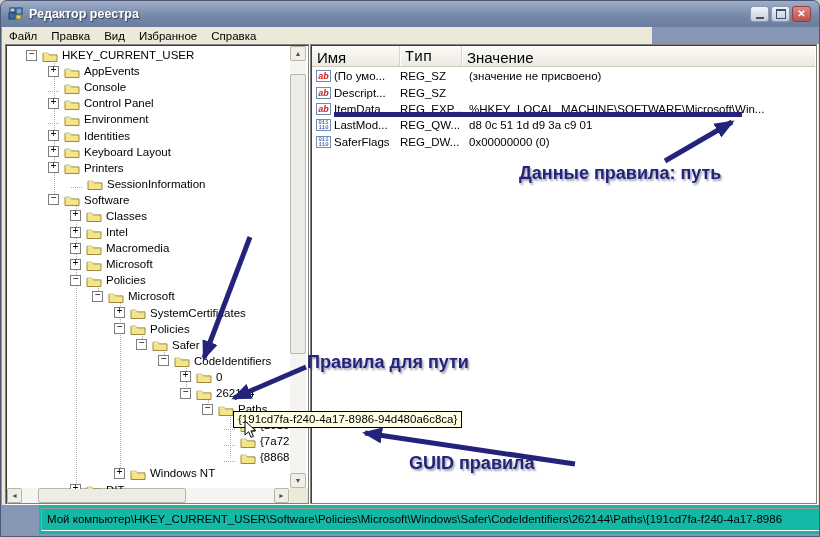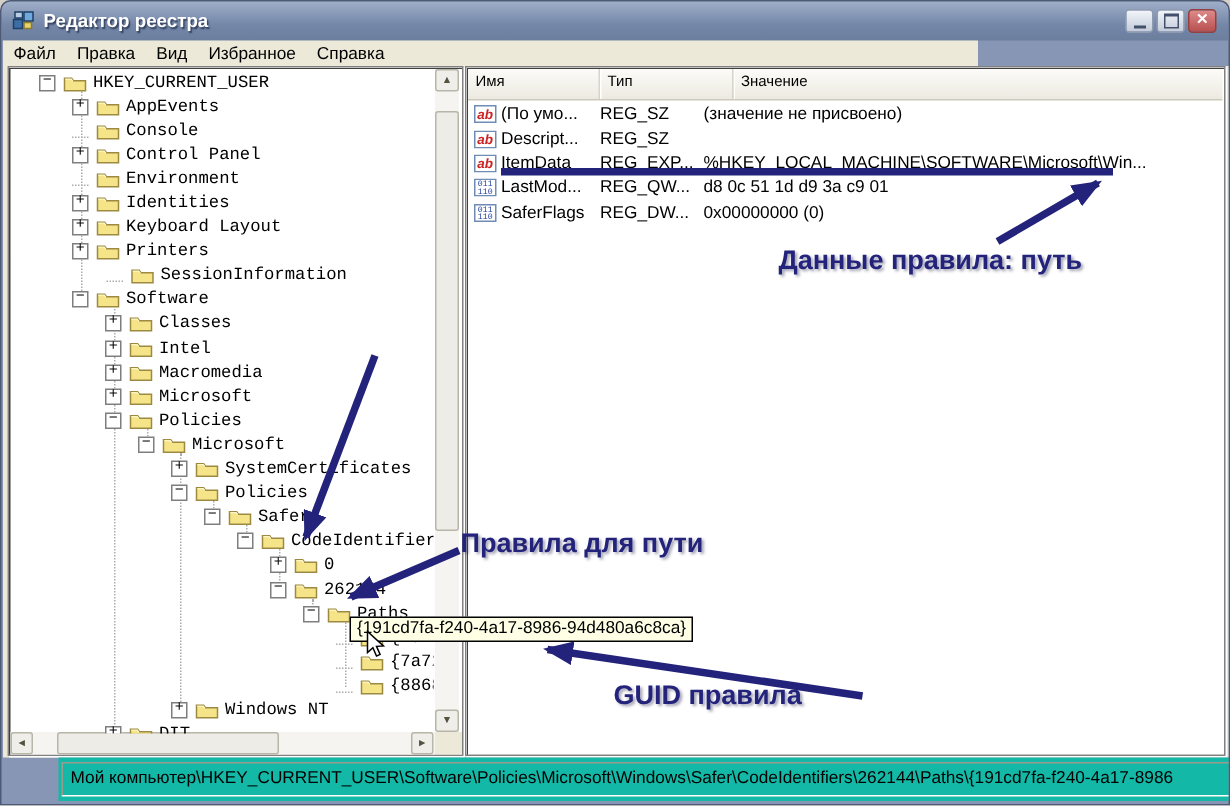--- a/index.html
+++ b/index.html
@@ -30,33 +30,33 @@
     box-shadow:inset 1px 1px 0 #404040, 1px 1px 0 #fff;box-sizing:border-box;}
   #treepane{left:3px;top:0px;width:304px;height:460px;}
   #listpane{left:308px;top:0px;width:507px;height:460px;}
   
   #tree-rows{position:absolute;left:1px;top:1px;width:282px;height:442px;overflow:hidden;padding-top:1px;}
   .trow{display:flex;align-items:center;height:16.1px;white-space:nowrap;position:relative;z-index:1;}
   .ebox{flex:0 0 auto;width:11px;height:11px;border:1px solid #7E7E7E;background:#fff;box-sizing:border-box;
     font-family:"Liberation Mono",monospace;font-size:10px;line-height:8px;text-align:center;color:#000;margin-right:5px;}
   .espace{flex:0 0 auto;width:11px;height:8px;margin-right:5px;border-bottom:1px dotted #adadad;}
   .tfold{flex:0 0 auto;width:16px;height:13px;margin-right:4px;}
-  .tlabel{font-size:11.5px;color:#000;font-family:Liberation Mono, monospace;}
+  .tlabel{font-size:11.5px;color:#000;}
   .guide{position:absolute;width:1px;border-left:1px dotted #ababab;z-index:0;}
   
   .sb-btn{position:absolute;background:#EFEEE9;border:1px solid #B8B5A9;box-sizing:border-box;
     display:flex;align-items:center;justify-content:center;font-size:7px;color:#55513F;border-radius:2px;}
   .sb-track{position:absolute;background:#F5F4F0;}
   .sb-thumb{position:absolute;background:#EDECE7;border:1px solid #B8B5A9;box-sizing:border-box;border-radius:2px;}
   #corner{position:absolute;left:284px;top:443px;width:18px;height:15px;background:#ECE9D8;}
   
   #list-header{position:absolute;left:1px;top:1px;right:1px;height:20px;display:flex;
-    background:linear-gradient(#FCFBF8,#ECEAE0);border-bottom:1px solid #CDCABB;font-size:10px;}
+    background:linear-gradient(#FCFBF8,#ECEAE0);border-bottom:1px solid #CDCABB;font-size:15px;}
   .hcell{padding:3px 0 0 5px;box-sizing:border-box;border-right:1px solid #D8D5C6;box-shadow:1px 0 0 #fff;}
-  .hc1{width:88px;}.hc2{width:89px;}.hc3{flex:1;border-right:none;box-shadow:none;}
+  .hc1{width:88px;}.hc2{width:62px;font-family:Liberation Mono, monospace;}.hc3{flex:1;border-right:none;box-shadow:none;}
   #list-body{position:absolute;left:1px;top:23px;right:1px;bottom:1px;overflow:hidden;}
   .lrow{display:flex;height:16.4px;align-items:center;font-size:11.5px;white-space:nowrap;}
   .lc1{width:88px;display:flex;align-items:center;overflow:hidden;flex:0 0 auto;}
   .lc2{width:69px;overflow:hidden;flex:0 0 auto;}
   .lc3{flex:1;overflow:hidden;}
   .vicon{flex:0 0 auto;width:15px;height:12px;margin:0 3px 0 4px;border:1px solid #6E8CB4;background:#fff;
     box-sizing:border-box;text-align:center;overflow:hidden;}
   .vicon b{color:#C22;font-size:9px;line-height:10px;font-style:italic;display:block;}
   .vicon.bin i{display:block;font-style:normal;color:#1B3C9E;font-size:5.5px;line-height:5px;
     font-family:"Liberation Mono",monospace;letter-spacing:0;}

